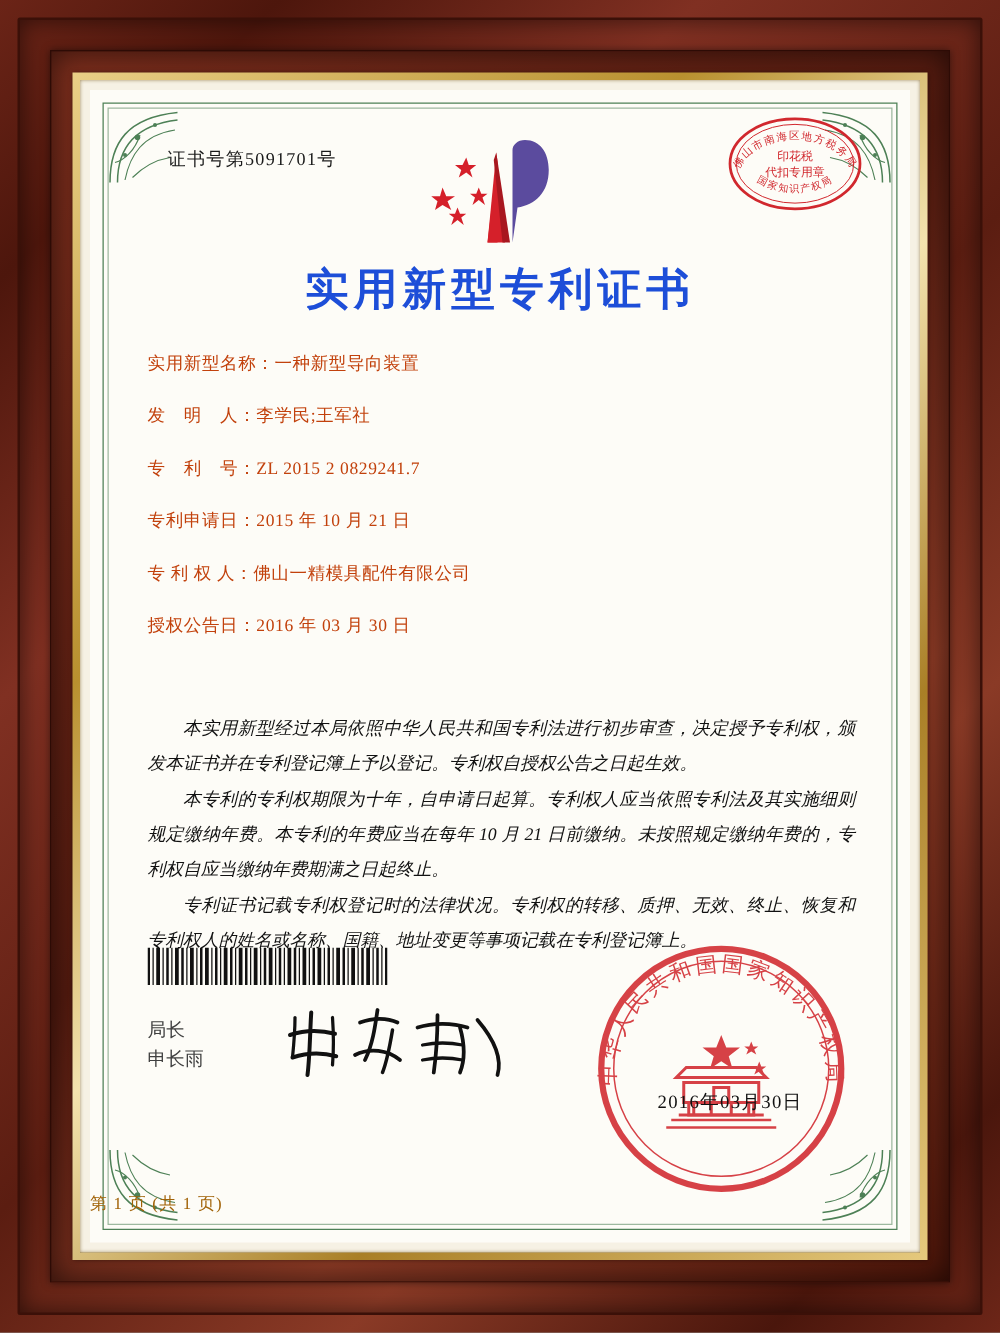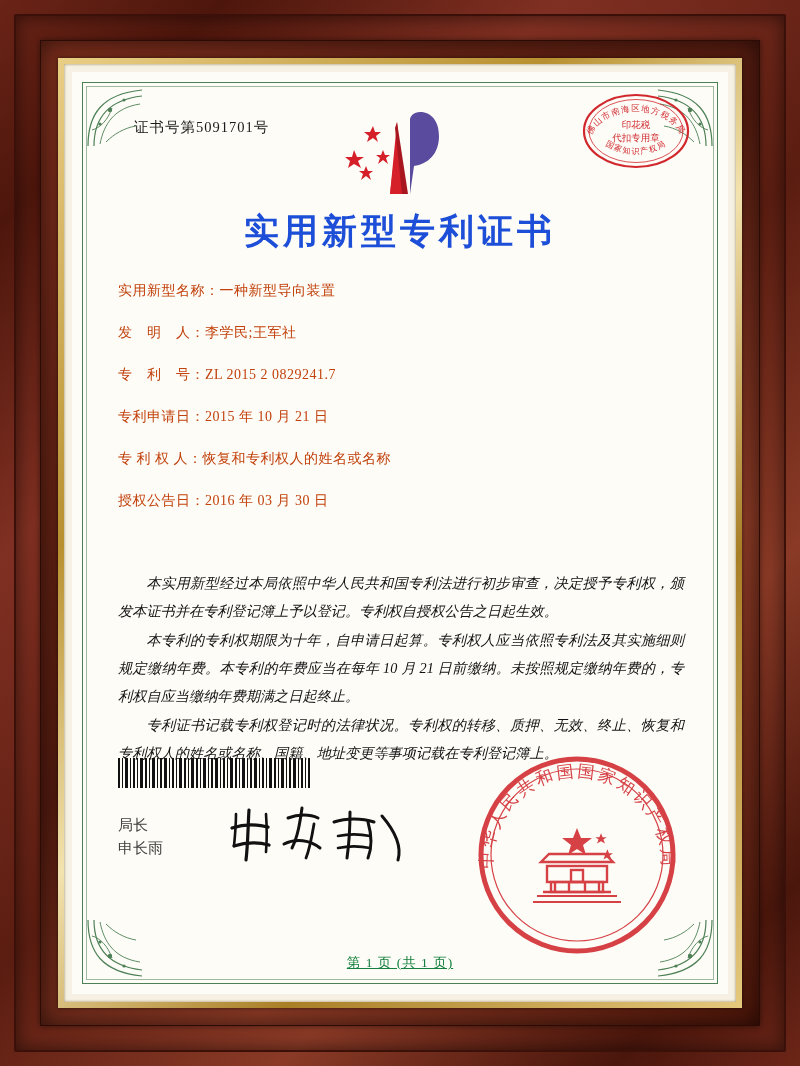--- a/index.html
+++ b/index.html
@@ -102,22 +102,22 @@
     position:absolute;left:150px;top:730px;width:210px;height:66px;
   }
   .big-seal{
     position:absolute;left:400px;top:678px;width:210px;height:210px;
   }
   .seal-date{
     position:absolute;left:412px;top:800px;width:200px;text-align:center;
     font-size:15px;color:#111;letter-spacing:1px;
   }
   .page-no{
-    position:absolute;left:0;right:0;bottom:22px;text-align:center;
-    font-size:13.5px;color:#15803d;letter-spacing:1px;text-decoration:underline;
+    position:absolute;left:0;right:0;bottom:22px;
+    font-size:13.5px;color:#a16207;letter-spacing:1px;
   }
 </style>
 </head>
 <body>
 
 <div class="frame-outer">
   <div class="frame-bevel"></div>
   <div class="frame-inner"></div>
   <div class="gold-liner">
     <div class="gold-liner-in"></div>
@@ -219,21 +219,21 @@
         <div class="field">
           <span class="lbl">发　明　人：</span><span class="val">李学民;王军社</span>
         </div>
         <div class="field">
           <span class="lbl">专　利　号：</span><span class="val">ZL 2015 2 0829241.7</span>
         </div>
         <div class="field">
           <span class="lbl">专利申请日：</span><span class="val">2015 年 10 月 21 日</span>
         </div>
         <div class="field">
-          <span class="lbl">专 利 权 人：</span><span class="val">恢复和专利权人的姓名或名称</span>
+          <span class="lbl">专 利 权 人：</span><span class="val">佛山一精模具配件有限公司</span>
         </div>
         <div class="field">
           <span class="lbl">授权公告日：</span><span class="val">2016 年 03 月 30 日</span>
         </div>
       </div>
 
       <div class="para-wrap">
         <p class="para">本实用新型经过本局依照中华人民共和国专利法进行初步审查，决定授予专利权，颁发本证书并在专利登记簿上予以登记。专利权自授权公告之日起生效。</p>
         <p class="para">本专利的专利权期限为十年，自申请日起算。专利权人应当依照专利法及其实施细则规定缴纳年费。本专利的年费应当在每年 10 月 21 日前缴纳。未按照规定缴纳年费的，专利权自应当缴纳年费期满之日起终止。</p>
         <p class="para">专利证书记载专利权登记时的法律状况。专利权的转移、质押、无效、终止、恢复和专利权人的姓名或名称、国籍、地址变更等事项记载在专利登记簿上。</p>
@@ -347,17 +347,18 @@
               <rect x="-6" y="8" width="12" height="12"></rect>
             </g>
             <g stroke="#d1282e" stroke-width="2" fill="none">
               <path d="M-40 34 L40 34"></path>
               <path d="M-44 40 L44 40"></path>
             </g>
           </g>
         </g>
       </svg>
 
+      <div class="seal-date">2016年03月30日</div>
 
       <div class="page-no">第 1 页 (共 1 页)</div>
     </div>
   </div>
 </div>
 
 </body></html>

